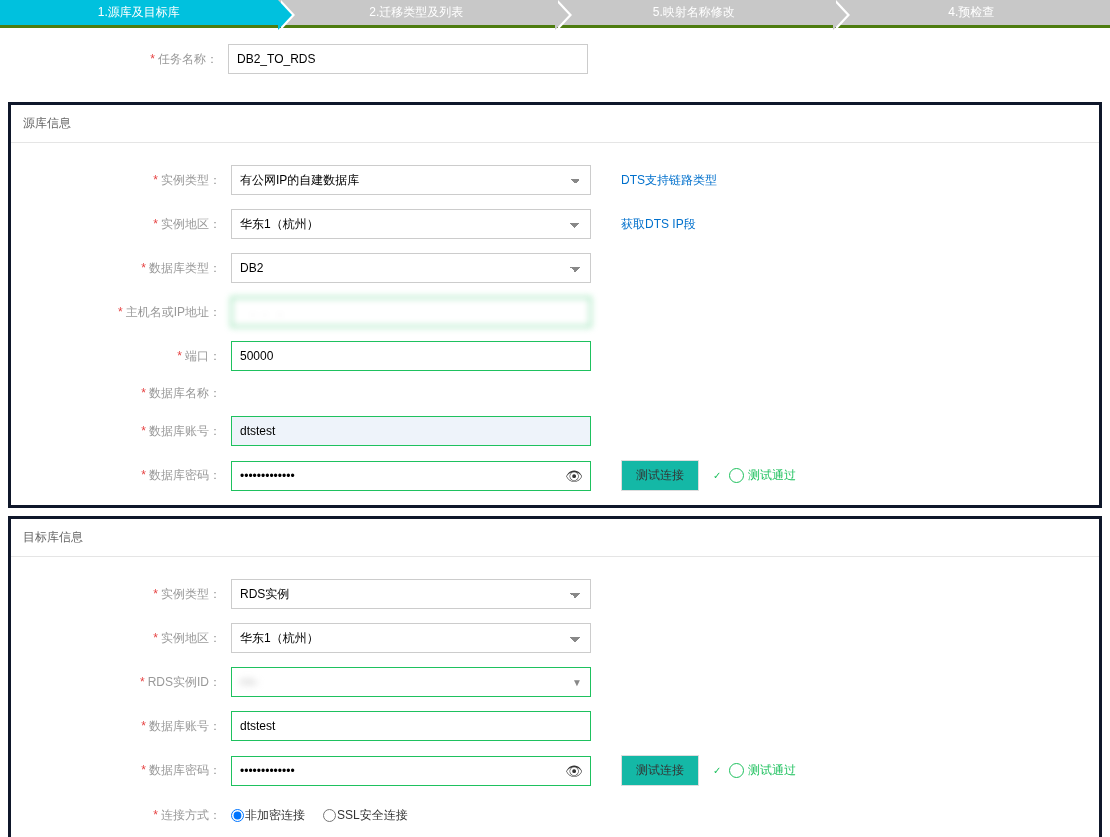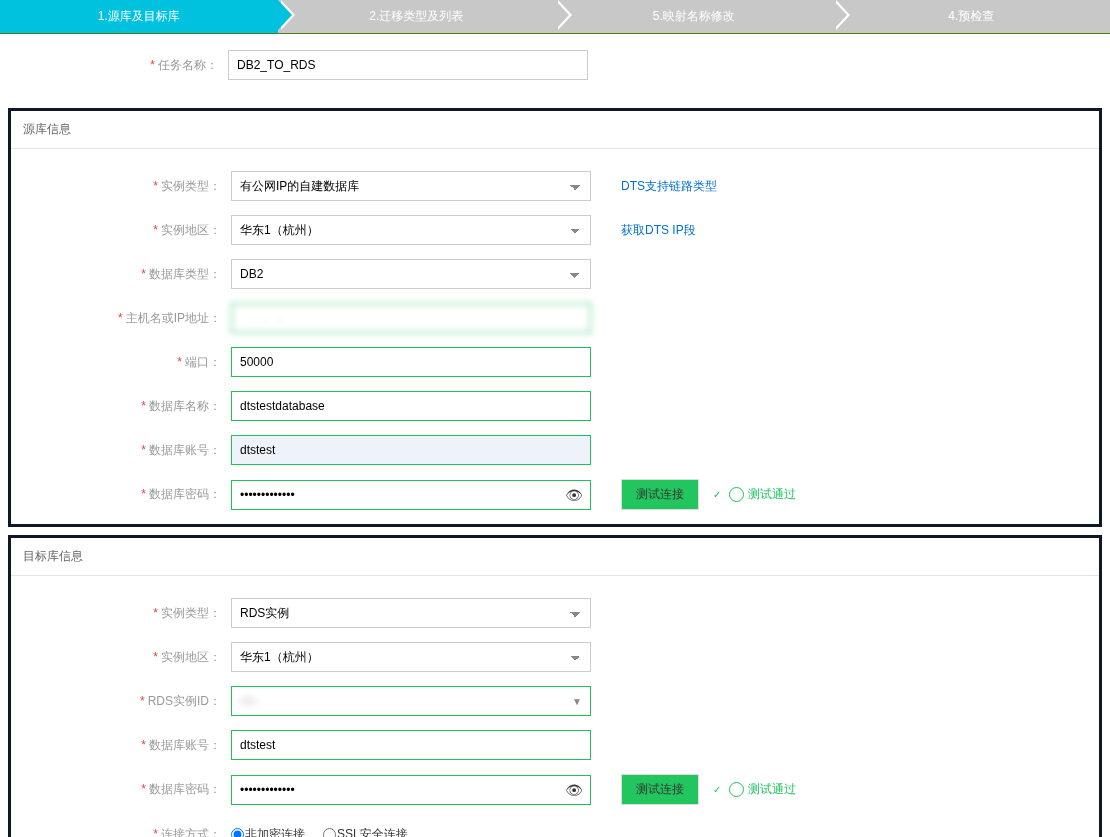--- a/index.html
+++ b/index.html
@@ -1,17 +1,17 @@
 <!DOCTYPE html>
 <html><head>
 <meta charset="utf-8">
 <style>
 * { box-sizing: border-box; margin: 0; padding: 0; }
 body { font-family: "Microsoft YaHei", Arial, sans-serif; font-size: 12px; background: #fff; color: #333; }
-.wizard-steps { display: flex; height: 34px; border-bottom: 1px solid #4d7c0f; }
+.wizard-steps { display: flex; height: 28px; border-bottom: 3px solid #4d7c0f; }
 .step { flex: 1; display: flex; align-items: center; justify-content: center; background: #c8c8c8; color: #fff; position: relative; }
 .step.active { background: #00c1de; }
 .step::after { content: ""; position: absolute; right: -14px; top: 0; border-top: 15px solid transparent; border-bottom: 15px solid transparent; border-left: 14px solid #c8c8c8; z-index: 2; }
 .step.active::after { border-left-color: #00c1de; }
 .step::before { content: ""; position: absolute; right: -17px; top: 0; border-top: 15px solid transparent; border-bottom: 15px solid transparent; border-left: 14px solid #fff; z-index: 1; }
 .step:last-child::after, .step:last-child::before { display: none; }
 .form-container { padding: 16px 8px 20px; }
 .form-row { display: flex; align-items: center; margin-bottom: 14px; }
 .form-row:last-child { margin-bottom: 0; }
 .label { width: 220px; text-align: right; padding-right: 10px; color: #999; }
@@ -19,21 +19,21 @@
 .input-area { display: flex; align-items: center; gap: 30px; }
 input[type="text"], input[type="password"], select, .fake-select { width: 360px; height: 30px; border: 1px solid #ccc; padding: 0 8px; font-size: 12px; font-family: inherit; background: #fff; }
 input.green, select.green, .green { border-color: #1ec15e; }
 .fake-select { display: flex; align-items: center; justify-content: space-between; cursor: pointer; color: #555; }
 .caret { font-size: 10px; color: #888; }
 select { appearance: none; -webkit-appearance: none; background-image: linear-gradient(45deg, transparent 50%, #888 50%), linear-gradient(135deg, #888 50%, transparent 50%); background-position: calc(100% - 15px) 13px, calc(100% - 10px) 13px; background-size: 5px 5px, 5px 5px; background-repeat: no-repeat; }
 .link { color: #0070cc; cursor: pointer; }
 .password-wrap { position: relative; width: 360px; }
 .password-wrap input { width: 100%; padding-right: 30px; }
 .eye-icon { position: absolute; right: 8px; top: 50%; transform: translateY(-50%); cursor: pointer; font-size: 14px; color: #333; }
-.btn-test { border: 1px solid #ddd; background: #22c55e; padding: 6px 14px; cursor: pointer; color: #333; font-size: 12px; }
+.btn-test { border: 1px solid #ddd; background: #14b8a6; padding: 6px 14px; cursor: pointer; color: #333; font-size: 12px; }
 .test-pass { color: #1ec15e; display: inline-flex; align-items: center; gap: 4px; }
 .test-pass::before { content: ""; display: inline-block; width: 13px; height: 13px; border: 1px solid #1ec15e; border-radius: 50%; background: radial-gradient(circle,#fff 60%,#fff 60%); position: relative; }
 .test-pass::after { content: "✓"; position: absolute; margin-left: -16px; font-size: 10px; color: #1ec15e; }
 .section { border: 3px solid #0f172a; margin: 8px; }
 .section-header { padding: 10px 12px; border-bottom: 1px solid #e5e5e5; color: #666; }
 .section-body { padding: 22px 0 14px; }
 .radio-group { display: flex; align-items: center; gap: 18px; height: 30px; }
 .radio-opt { display: flex; align-items: center; gap: 1px; color: #333; cursor: pointer; }
 .blurred { color: #bbb; filter: blur(3px); letter-spacing: 0.5px; user-select: none; }
 </style>
@@ -94,23 +94,20 @@
       </div>
     </div>
     <div class="form-row">
       <div class="label"><span class="req">*</span><span>端口：</span></div>
       <div class="input-area">
         <input type="text" class="green" value="50000" style="">
       </div>
     </div>
     <div class="form-row">
       <div class="label"><span class="req">*</span><span>数据库名称：</span></div>
-      <div class="input-area">
-        <input type="text" class="green" value="dtstestdatabase" style="">
-      </div>
     </div>
     <div class="form-row">
       <div class="label"><span class="req">*</span><span>数据库账号：</span></div>
       <div class="input-area">
         <input type="text" class="green" style="background: rgb(238, 243, 250);" value="dtstest">
       </div>
     </div>
     <div class="form-row">
       <div class="label"><span class="req">*</span><span>数据库密码：</span></div>
       <div class="input-area">

